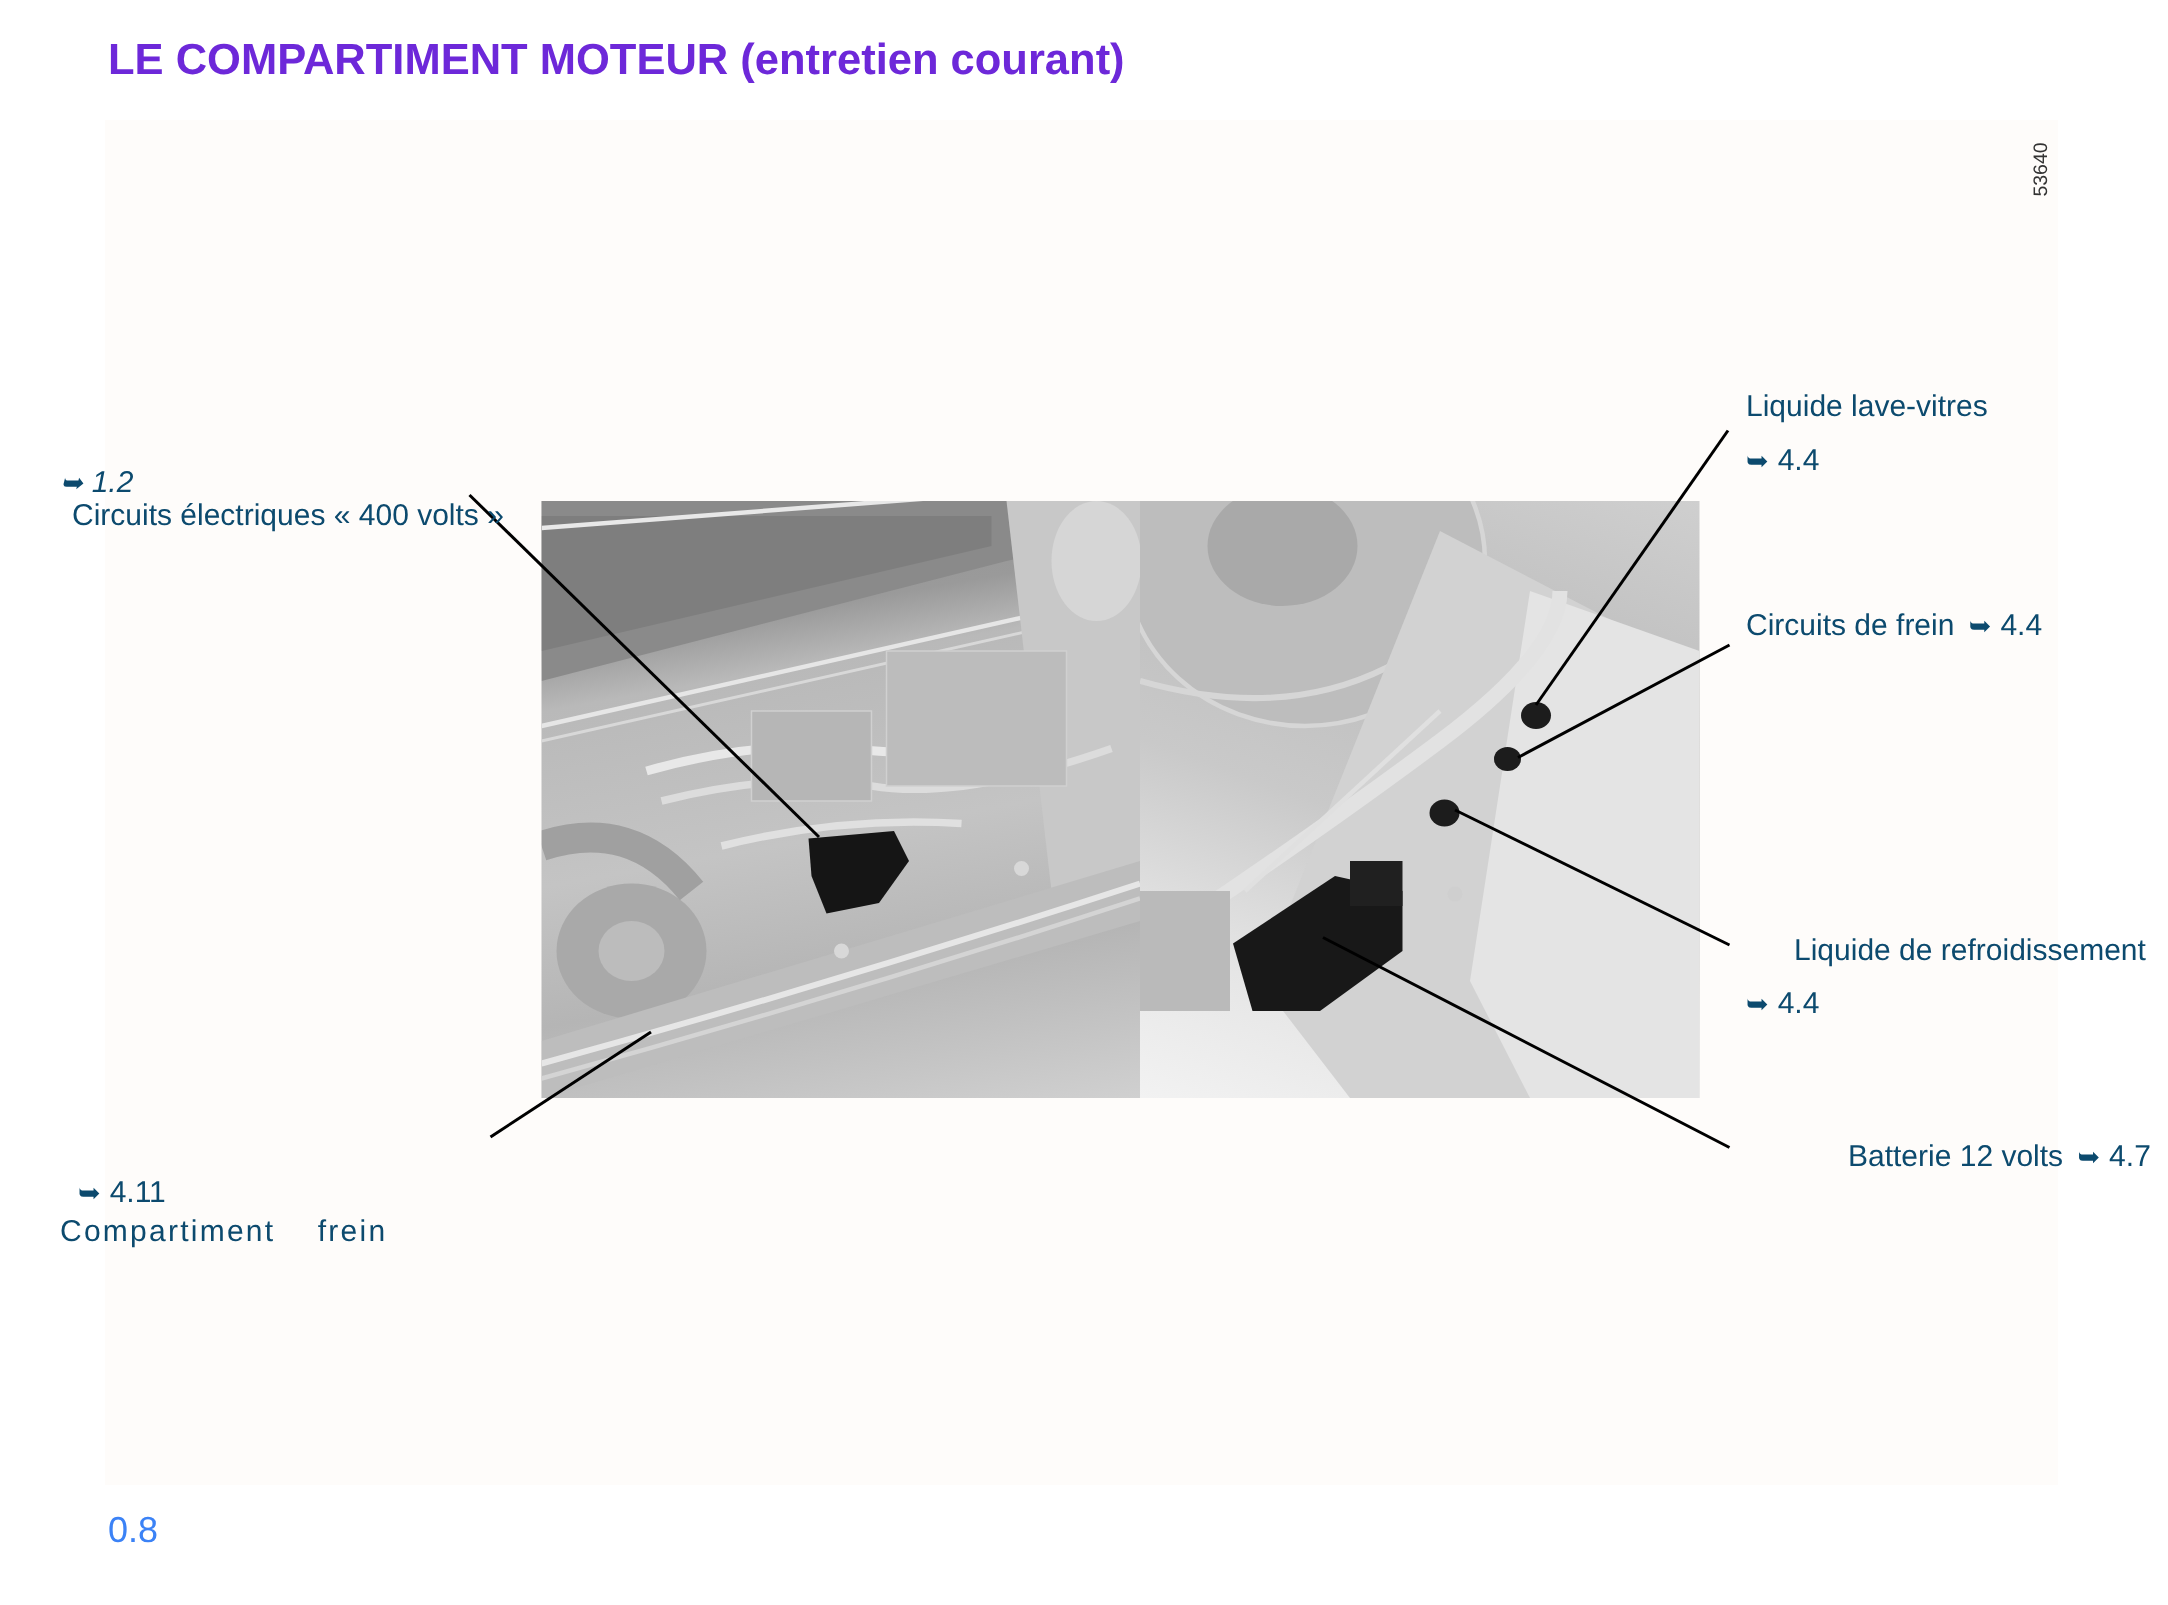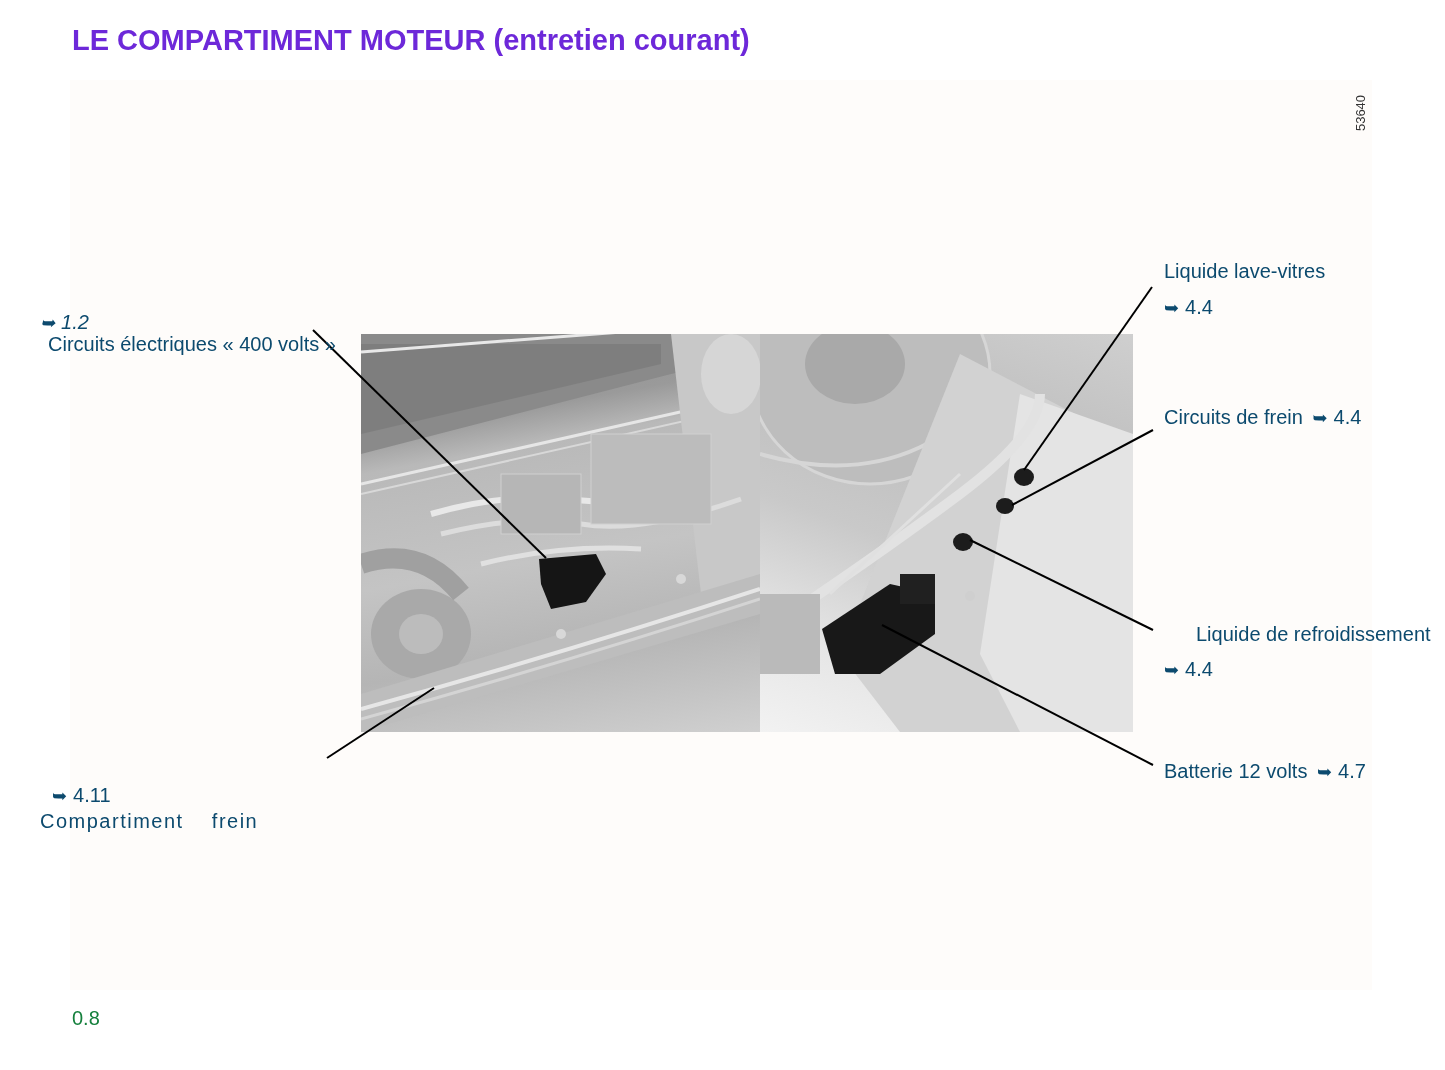--- a/index.html
+++ b/index.html
@@ -13,21 +13,21 @@
                 font-size: 13px; color: #333; }
   .ref-number span { position: absolute; left: 50%; top: 50%;
                      transform: translate(-50%,-50%) rotate(-90deg); white-space: nowrap; }
   .photo { position: absolute; top: 334px; height: 398px; overflow: hidden; }
   .photo-left { left: 361px; width: 399px;
     background: linear-gradient(170deg, #8f8f8f 0%, #9a9a9a 22%, #b9b9b9 30%, #c4c4c4 55%, #b5b5b5 75%, #d0d0d0 100%); }
   .photo-right { left: 760px; width: 373px;
     background: linear-gradient(200deg, #cfcfcf 0%, #bdbdbd 30%, #c9c9c9 55%, #e6e6e6 80%, #f2f2f2 100%); }
   .label { position: absolute; font-size: 20px; line-height: 26px; color: #0c4a6e; white-space: nowrap; }
   .arrow { display: inline-block; font-size: 18px; margin-right: 6px; }
-  .page-number { position: absolute; left: 72px; top: 1007px; font-size: 20px; color: #15803d; }
+  .page-number { position: absolute; left: 72px; top: 1007px; font-size: 24px; color: #3b82f6; }
   svg.overlay { position: absolute; left: 0; top: 0; width: 1445px; height: 1070px; pointer-events: none; }
 </style>
 </head>
 <body>
 
 <div class="title">LE COMPARTIMENT MOTEUR (entretien courant)</div>
 
 <div class="figure-bg"></div>
 
 <div class="ref-number">
@@ -114,18 +114,18 @@
   <span class="arrow" style="margin-left:4px;">➥</span><span>4.4</span>
 </div>
 
 <div class="label" style="left:1164px; top:621px;margin-left:32px;">
   <div>Liquide de refroidissement</div>
 </div>
 <div class="label" style="left:1164px; top:656px;">
   <span class="arrow">➥</span><span>4.4</span>
 </div>
 
-<div class="label" style="left:1164px; top:758px;text-align:right;">
+<div class="label" style="left:1232px; top:758px;text-align:right;">
   <span>Batterie 12 volts</span>
   <span class="arrow" style="margin-left:4px;">➥</span><span>4.7</span>
 </div>
 
 <div class="page-number">0.8</div>
 
 </body></html>

